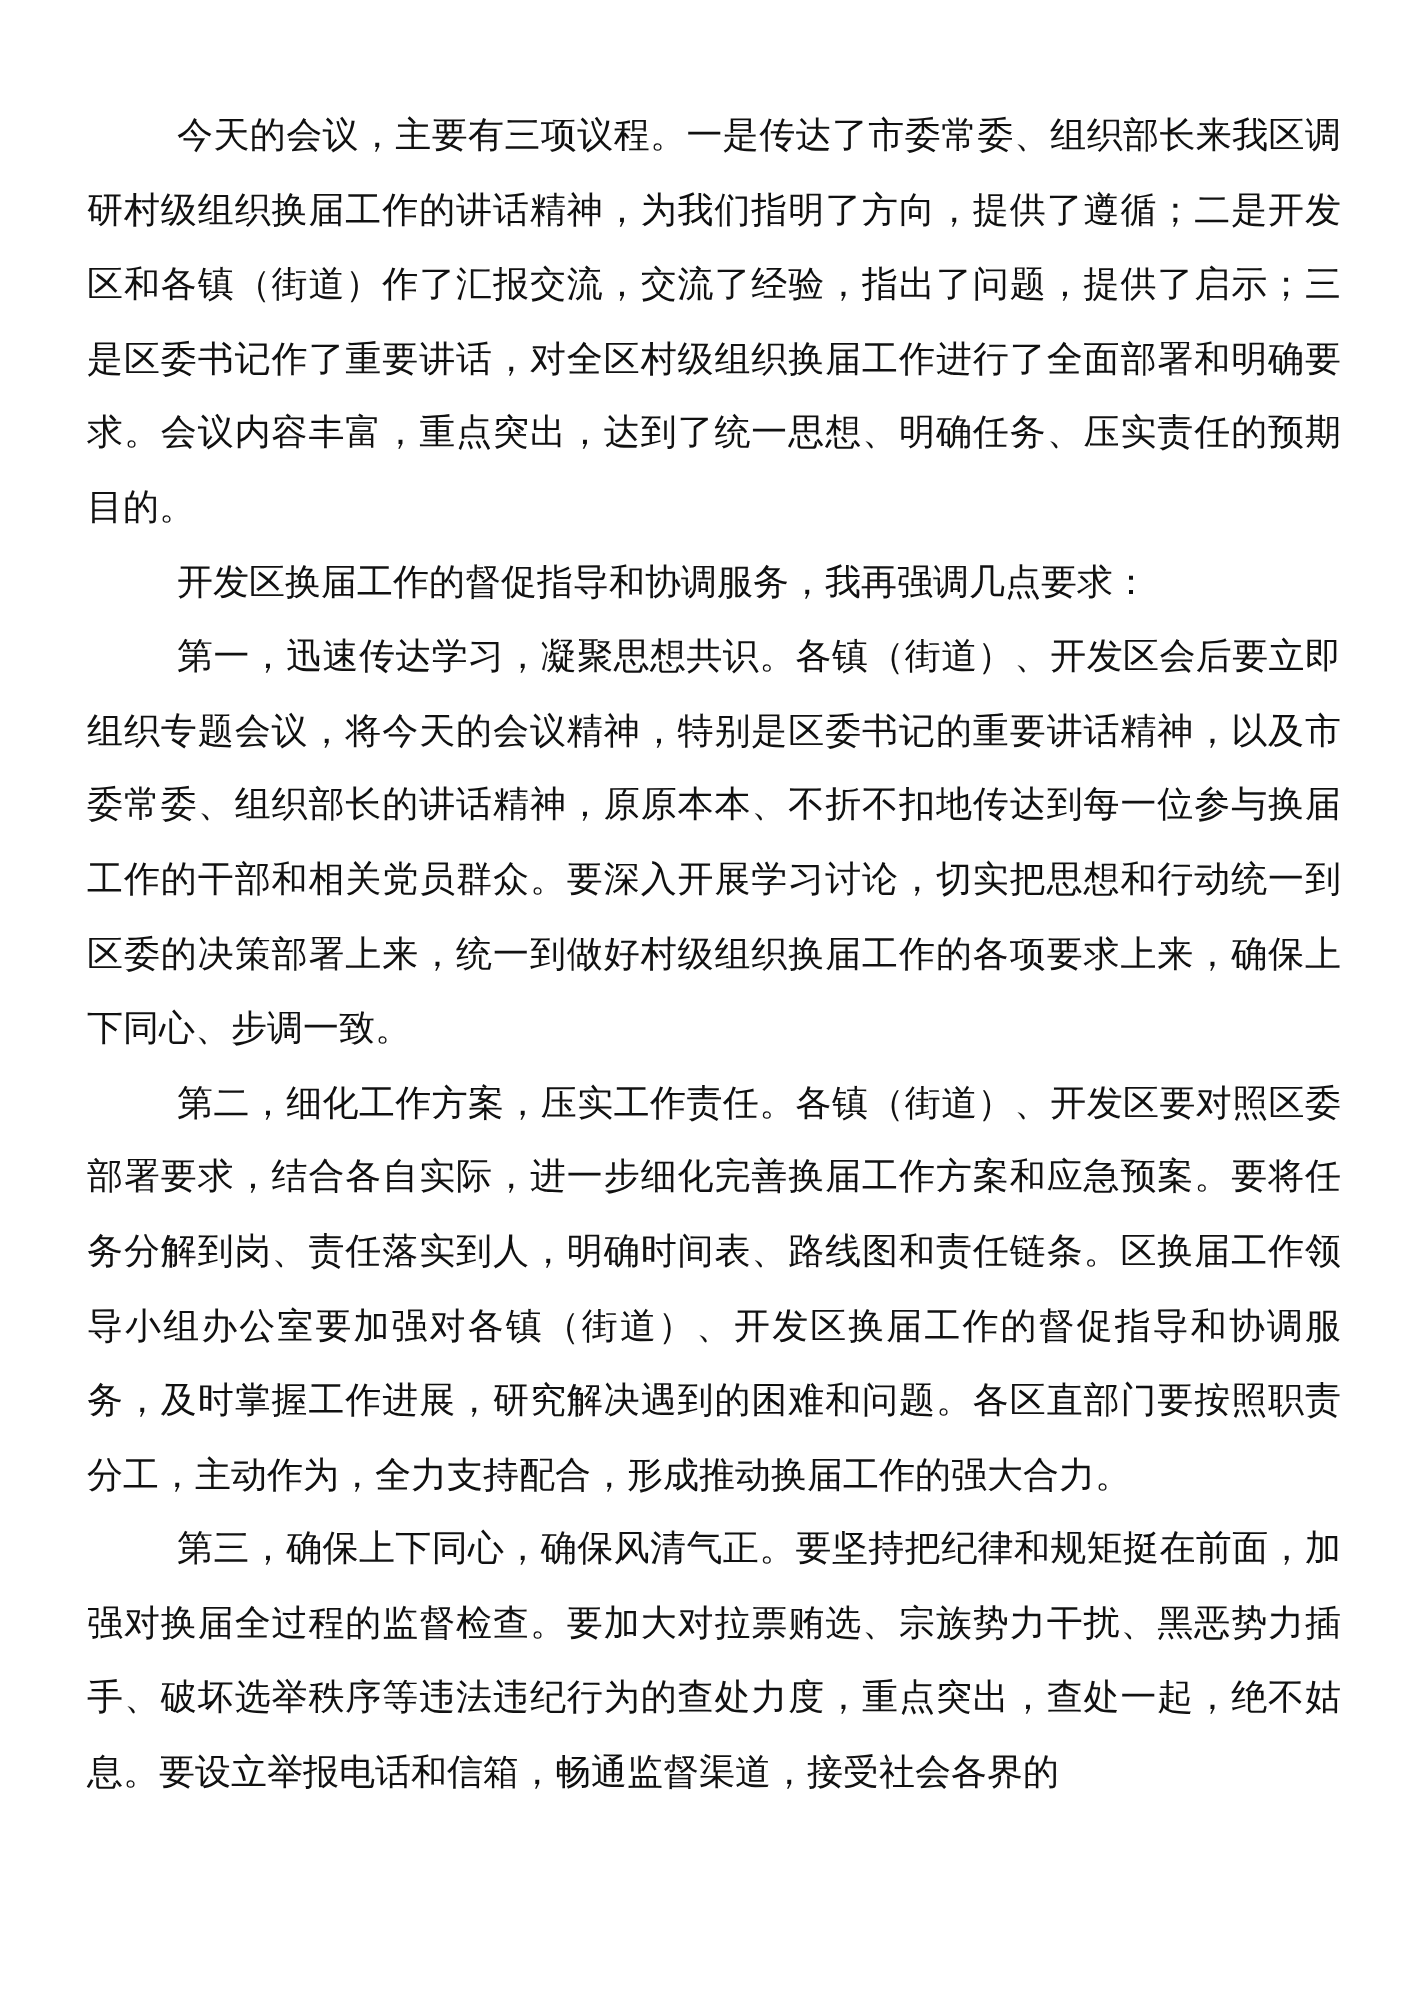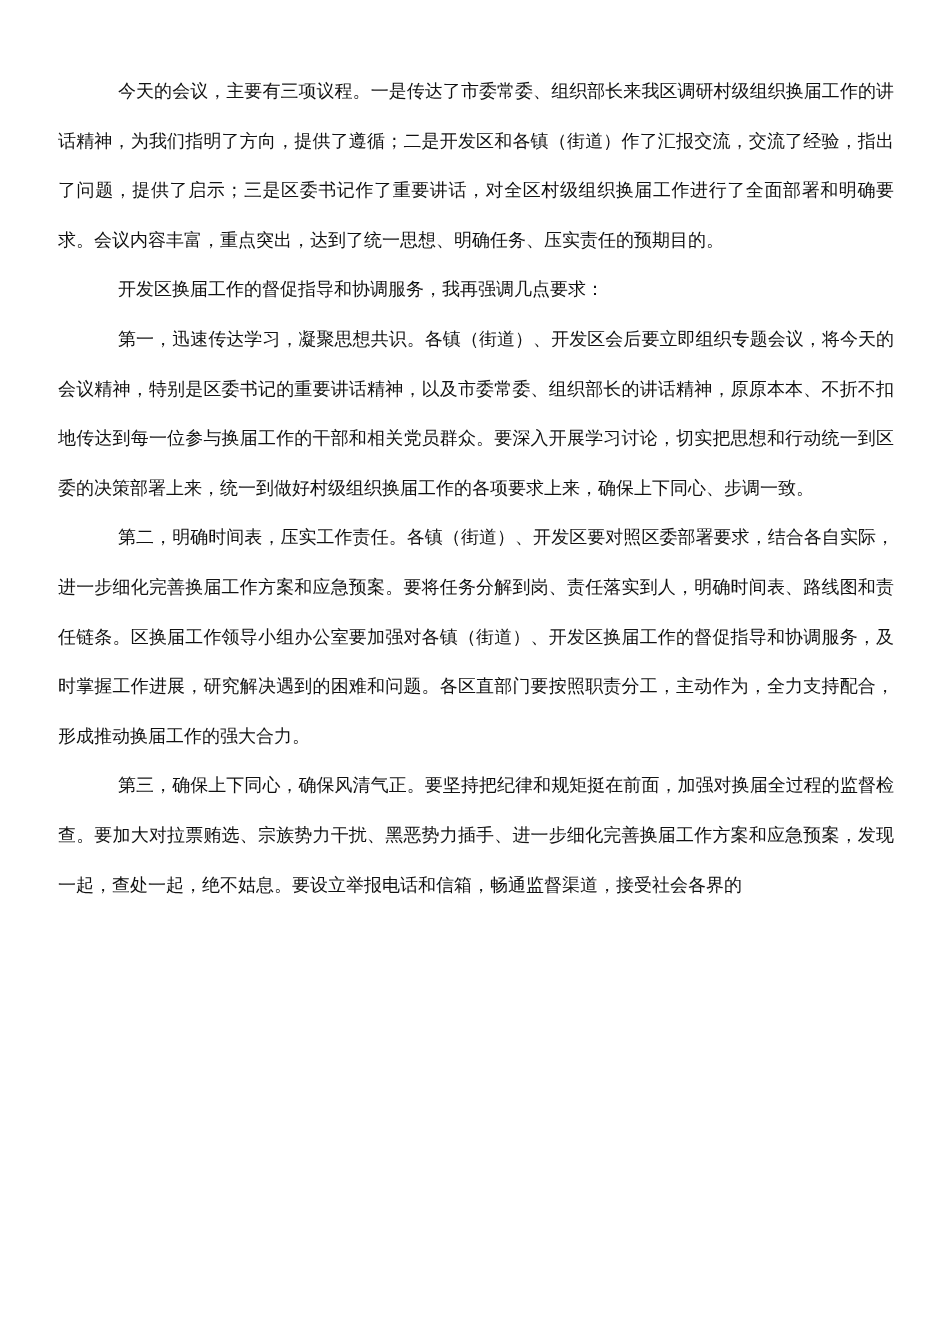--- a/index.html
+++ b/index.html
@@ -13,21 +13,21 @@
       overflow: hidden;
       position: relative;
     }
     .page {
       position: absolute;
       left: 58px;
       top: 66px;
       width: 836px;
       color: #111111;
       font-family: "DejaVu Sans", "Liberation Sans", sans-serif;
-      font-size: 18px;
+      font-size: 24px;
       line-height: 49.6px;
     }
     .para {
       margin: 0;
       padding: 0;
       text-indent: 50px;
       text-align: justify;
       text-justify: inter-character;
       word-break: break-all;
     }
@@ -44,18 +44,18 @@
   <p class="para">
     <span class="lead"></span><span>今天的会议，主要有三项议程。一是传达了市委常委、组织部长来我区调研村级组织换届工作的讲话精神，为我们指明了方向，提供了遵循；二是开发区和各镇（街道）作了汇报交流，交流了经验，指出了问题，提供了启示；三是区委书记作了重要讲话，对全区村级组织换届工作进行了全面部署和明确要求。会议内容丰富，重点突出，达到了统一思想、明确任务、压实责任的预期目的。</span>
   </p>
   <p class="para">
     <span class="lead"></span><span>开发区换届工作的督促指导和协调服务，我再强调几点要求：</span>
   </p>
   <p class="para">
     <span class="lead">第一，迅速传达学习，凝聚思想共识。</span><span>各镇（街道）、开发区会后要立即组织专题会议，将今天的会议精神，特别是区委书记的重要讲话精神，以及市委常委、组织部长的讲话精神，原原本本、不折不扣地传达到每一位参与换届工作的干部和相关党员群众。要深入开展学习讨论，切实把思想和行动统一到区委的决策部署上来，统一到做好村级组织换届工作的各项要求上来，确保上下同心、步调一致。</span>
   </p>
   <p class="para">
-    <span class="lead">第二，明确时间表，压实工作责任。</span><span>各镇（街道）、开发区要对照区委部署要求，结合各自实际，进一步细化完善换届工作方案和应急预案。要将任务分解到岗、责任落实到人，明确时间表、路线图和责任链条。区换届工作领导小组办公室要加强对各镇（街道）、开发区换届工作的督促指导和协调服务，及时掌握工作进展，研究解决遇到的困难和问题。各区直部门要按照职责分工，主动作为，全力支持配合，形成推动换届工作的强大合力。</span>
+    <span class="lead">第二，细化工作方案，压实工作责任。</span><span>各镇（街道）、开发区要对照区委部署要求，结合各自实际，进一步细化完善换届工作方案和应急预案。要将任务分解到岗、责任落实到人，明确时间表、路线图和责任链条。区换届工作领导小组办公室要加强对各镇（街道）、开发区换届工作的督促指导和协调服务，及时掌握工作进展，研究解决遇到的困难和问题。各区直部门要按照职责分工，主动作为，全力支持配合，形成推动换届工作的强大合力。</span>
   </p>
   <p class="para">
-    <span class="lead">第三，确保上下同心，确保风清气正。</span><span>要坚持把纪律和规矩挺在前面，加强对换届全过程的监督检查。要加大对拉票贿选、宗族势力干扰、黑恶势力插手、进一步细化完善换届工作方案和应急预案，发现一起，查处一起，绝不姑息。要设立举报电话和信箱，畅通监督渠道，接受社会各界的</span>
+    <span class="lead">第三，确保上下同心，确保风清气正。</span><span>要坚持把纪律和规矩挺在前面，加强对换届全过程的监督检查。要加大对拉票贿选、宗族势力干扰、黑恶势力插手、破坏选举秩序等违法违纪行为的查处力度，重点突出，查处一起，绝不姑息。要设立举报电话和信箱，畅通监督渠道，接受社会各界的</span>
   </p>
 </div>
 
 </body></html>

